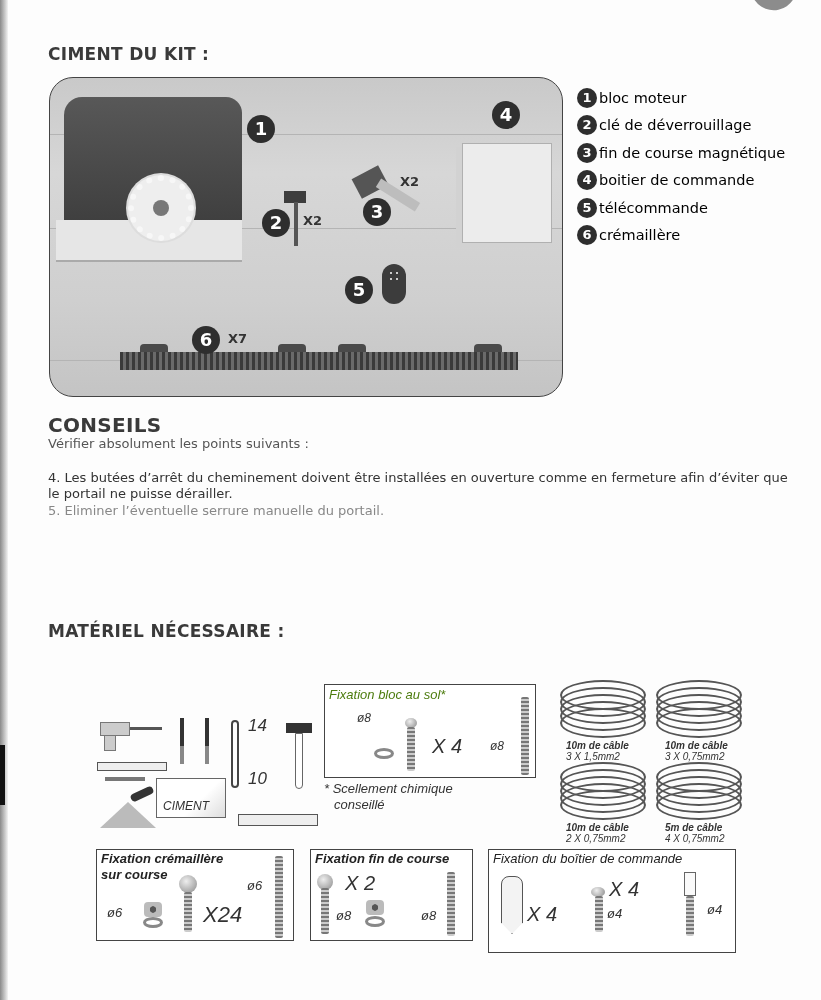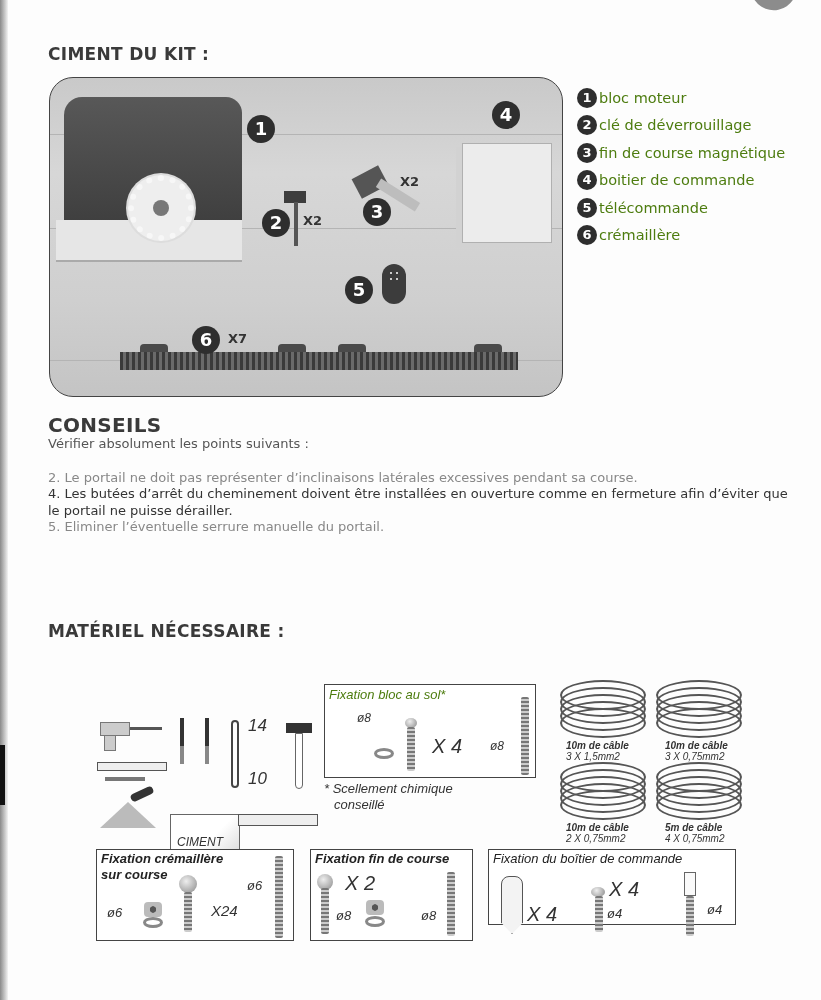--- a/index.html
+++ b/index.html
@@ -33,21 +33,21 @@
   .rack { position: absolute; left: 70px; top: 274px; width: 398px; height: 18px;
     background: repeating-linear-gradient(90deg,#3a3a3a 0 3px,#6a6a6a 3px 6px); }
   .rack-bump { position: absolute; top: 266px; width: 28px; height: 10px; background: #4a4a4a; border-radius: 4px 4px 0 0; }
   .badge { position: absolute; width: 28px; height: 28px; border-radius: 50%; background: #2e2e2e; color: #fff; font-weight: bold; font-size: 18px; text-align: center; line-height: 28px; }
   .qty { position: absolute; font-weight: bold; font-size: 13px; color: #333; }
 
   
   .legend { position: absolute; left: 577px; top: 84px; }
   .legend-item { display: flex; align-items: center; height: 27.5px; }
   .legend-num { width: 20px; height: 20px; border-radius: 50%; background: #2e2e2e; color: #fff; font-weight: bold; font-size: 13px; text-align: center; line-height: 20px; margin-right: 2px; }
-  .legend-label { font-size: 14.5px; color: #4d7c0f; }
+  .legend-label { font-size: 14.5px; color: #000000; }
 
   
   .intro { position: absolute; left: 48px; top: 436px; font-size: 13px; color: #555; }
   .tips { position: absolute; left: 48px; top: 470px; width: 770px; font-size: 13px; line-height: 16.3px; color: #333; }
   .tip { }
   .tip.light { color: #888; }
 
   
   .mat-box { position: absolute; border: 1.5px solid #444; background: #fff; }
   .mat-title { position: absolute; font-style: italic; font-weight: bold; font-size: 13px; color: #222; font-family: "Liberation Sans", sans-serif; }
@@ -128,21 +128,20 @@
   </div>
   <div class="legend-item">
     <span class="legend-num">6</span>
     <span class="legend-label">crémaillère</span>
   </div>
 </div>
 
 <div id="conseils-title" class="h1">CONSEILS</div>
 <div class="intro">Vérifier absolument les points suivants :</div>
 <div class="tips">
-  <div class="tip light">2. Le portail ne doit pas représenter d’inclinaisons latérales excessives pendant sa course.</div>
   <div class="tip" style="width:750px">4. Les butées d’arrêt du cheminement doivent être installées en ouverture comme en fermeture afin d’éviter que le portail ne puisse dérailler.</div>
   <div class="tip light">5. Eliminer l’éventuelle serrure manuelle du portail.</div>
 </div>
 
 <div id="materiel-title" class="h1">MATÉRIEL NÉCESSAIRE :</div>
 
 <div class="tool" style="left:100px;top:722px;width:62px;height:28px;">
   <div style="position:absolute;left:0;top:0;width:30px;height:14px;background:#ccc;border:1px solid #777;"></div>
   <div style="position:absolute;left:4px;top:13px;width:12px;height:16px;background:#ccc;border:1px solid #777;"></div>
   <div style="position:absolute;left:30px;top:5px;width:32px;height:3px;background:#555;"></div>
@@ -155,21 +154,21 @@
 </div>
 <div class="tool" style="left:180px;top:718px;width:4px;height:46px;background:linear-gradient(#333 0 60%,#888 60%);"></div>
 <div class="tool" style="left:205px;top:718px;width:4px;height:46px;background:linear-gradient(#333 0 60%,#888 60%);"></div>
 <div class="tool" style="left:231px;top:720px;width:8px;height:68px;border:2px solid #444;border-radius:4px;"></div>
 <div class="mat-text" style="left:248px;top:716px;font-size:17px;">14</div>
 <div class="mat-text" style="left:248px;top:769px;font-size:17px;">10</div>
 <div class="tool" style="left:286px;top:723px;width:26px;height:66px;">
   <div style="position:absolute;left:0;top:0;width:26px;height:10px;background:#333;"></div>
   <div style="position:absolute;left:9px;top:10px;width:8px;height:56px;border:1px solid #666;border-radius:0 0 4px 4px;background:#fff;"></div>
 </div>
-<div class="tool" style="left:170px;top:778px;width:70px;height:40px;border:1px solid #666;background:linear-gradient(135deg,#fff 60%,#ddd);margin-top:36px;">
+<div class="tool" style="left:156px;top:778px;width:70px;height:40px;border:1px solid #666;background:linear-gradient(135deg,#fff 60%,#ddd);">
   <span class="mat-text" style="left:6px;top:20px;font-size:12px;">CIMENT</span>
 </div>
 <div class="tool" style="left:238px;top:814px;width:80px;height:12px;border:1px solid #555;background:#eee;"></div>
 
 <div class="mat-box" style="left:324px;top:684px;width:212px;height:94px;">
   <span class="mat-title light" style="left:4px;top:2px;">Fixation bloc au sol*</span>
   <span class="mat-text" style="left:32px;top:26px;font-size:12px;">ø8</span>
   <div class="washer" style="left:49px;top:63px;"></div>
   <div class="bolt-head" style="left:80px;top:33px;width:12px;height:10px;"></div>
   <div class="bolt" style="left:82px;top:42px;height:44px;"></div>
@@ -214,38 +213,38 @@
 <div class="cable-label" style="left:665px;top:822px;"><b>5m de câble</b><br><span>4 X 0,75mm2</span></div>
 
 <div class="mat-box" style="left:96px;top:849px;width:198px;height:92px;">
   <span class="mat-title" style="left:4px;top:1px;">Fixation crémaillère</span>
   <span class="mat-title" style="left:4px;top:17px;">sur course</span>
   <span class="mat-text" style="left:10px;top:55px;font-size:13px;">ø6</span>
   <div class="nut" style="left:47px;top:52px;"></div>
   <div class="washer" style="left:46px;top:67px;"></div>
   <div class="bolt-head" style="left:82px;top:25px;width:18px;height:18px;"></div>
   <div class="bolt" style="left:87px;top:42px;height:40px;"></div>
-  <span class="mat-text" style="left:106px;top:52px;font-size:15px;margin-left:8px;">X24</span>
+  <span class="mat-text" style="left:106px;top:52px;font-size:22px;">X24</span>
   <span class="mat-text" style="left:150px;top:28px;font-size:13px;">ø6</span>
   <div class="bolt" style="left:178px;top:6px;height:82px;"></div>
 </div>
 
 <div class="mat-box" style="left:310px;top:849px;width:163px;height:92px;">
   <span class="mat-title" style="left:4px;top:1px;">Fixation fin de course</span>
   <div class="bolt-head" style="left:6px;top:24px;width:16px;height:16px;"></div>
   <div class="bolt" style="left:10px;top:38px;height:46px;"></div>
   <span class="mat-text" style="left:34px;top:22px;font-size:20px;">X 2</span>
   <span class="mat-text" style="left:25px;top:58px;font-size:13px;">ø8</span>
   <div class="nut" style="left:55px;top:50px;"></div>
   <div class="washer" style="left:54px;top:66px;"></div>
   <span class="mat-text" style="left:110px;top:58px;font-size:13px;">ø8</span>
   <div class="bolt" style="left:136px;top:22px;height:64px;"></div>
 </div>
 
-<div class="mat-box" style="left:488px;top:849px;width:248px;height:76px;">
+<div class="mat-box" style="left:488px;top:849px;width:248px;height:104px;">
   <span class="mat-title" style="left:4px;top:1px;font-weight:normal;">Fixation du boîtier de commande</span>
   <div class="tool" style="left:12px;top:26px;width:22px;height:58px;border:1.5px solid #555;border-radius:8px 8px 2px 2px;clip-path:polygon(0 0,100% 0,100% 80%,50% 100%,0 80%);background:#f3f3f3;"></div>
   <span class="mat-text" style="left:38px;top:53px;font-size:20px;font-weight:normal;">X 4</span>
   <div class="bolt-head" style="left:102px;top:37px;width:14px;height:10px;"></div>
   <div class="bolt" style="left:106px;top:46px;height:36px;"></div>
   <span class="mat-text" style="left:120px;top:28px;font-size:20px;font-weight:normal;">X 4</span>
   <span class="mat-text" style="left:118px;top:56px;font-size:13px;">ø4</span>
   <div class="tool" style="left:195px;top:22px;width:12px;height:24px;border:1px solid #666;background:#fafafa;"></div>
   <div class="bolt" style="left:197px;top:46px;height:40px;"></div>
   <span class="mat-text" style="left:218px;top:52px;font-size:13px;">ø4</span>

